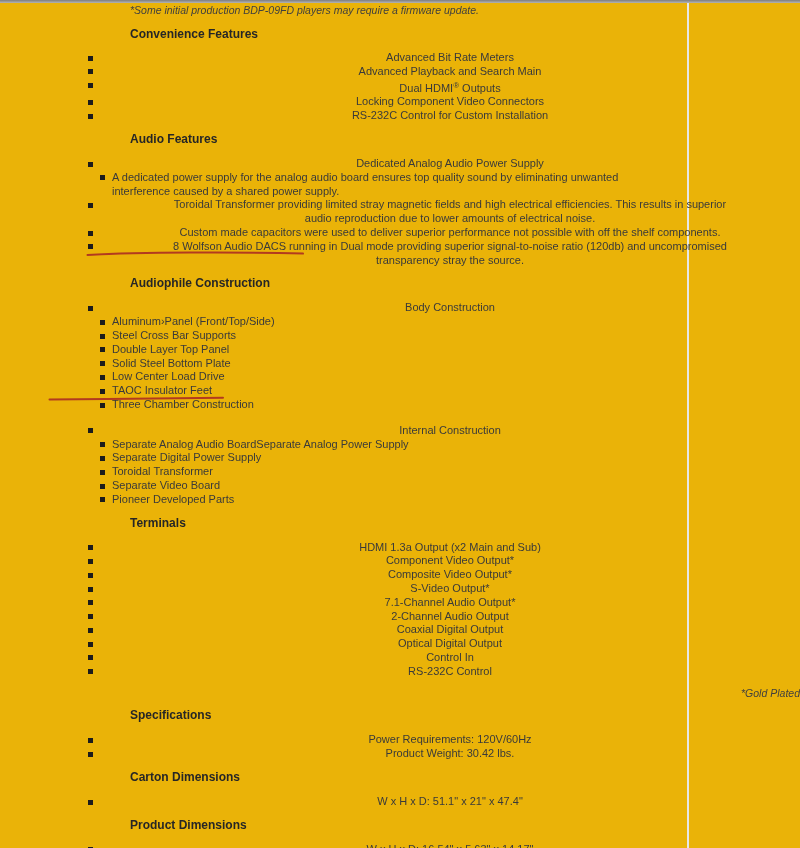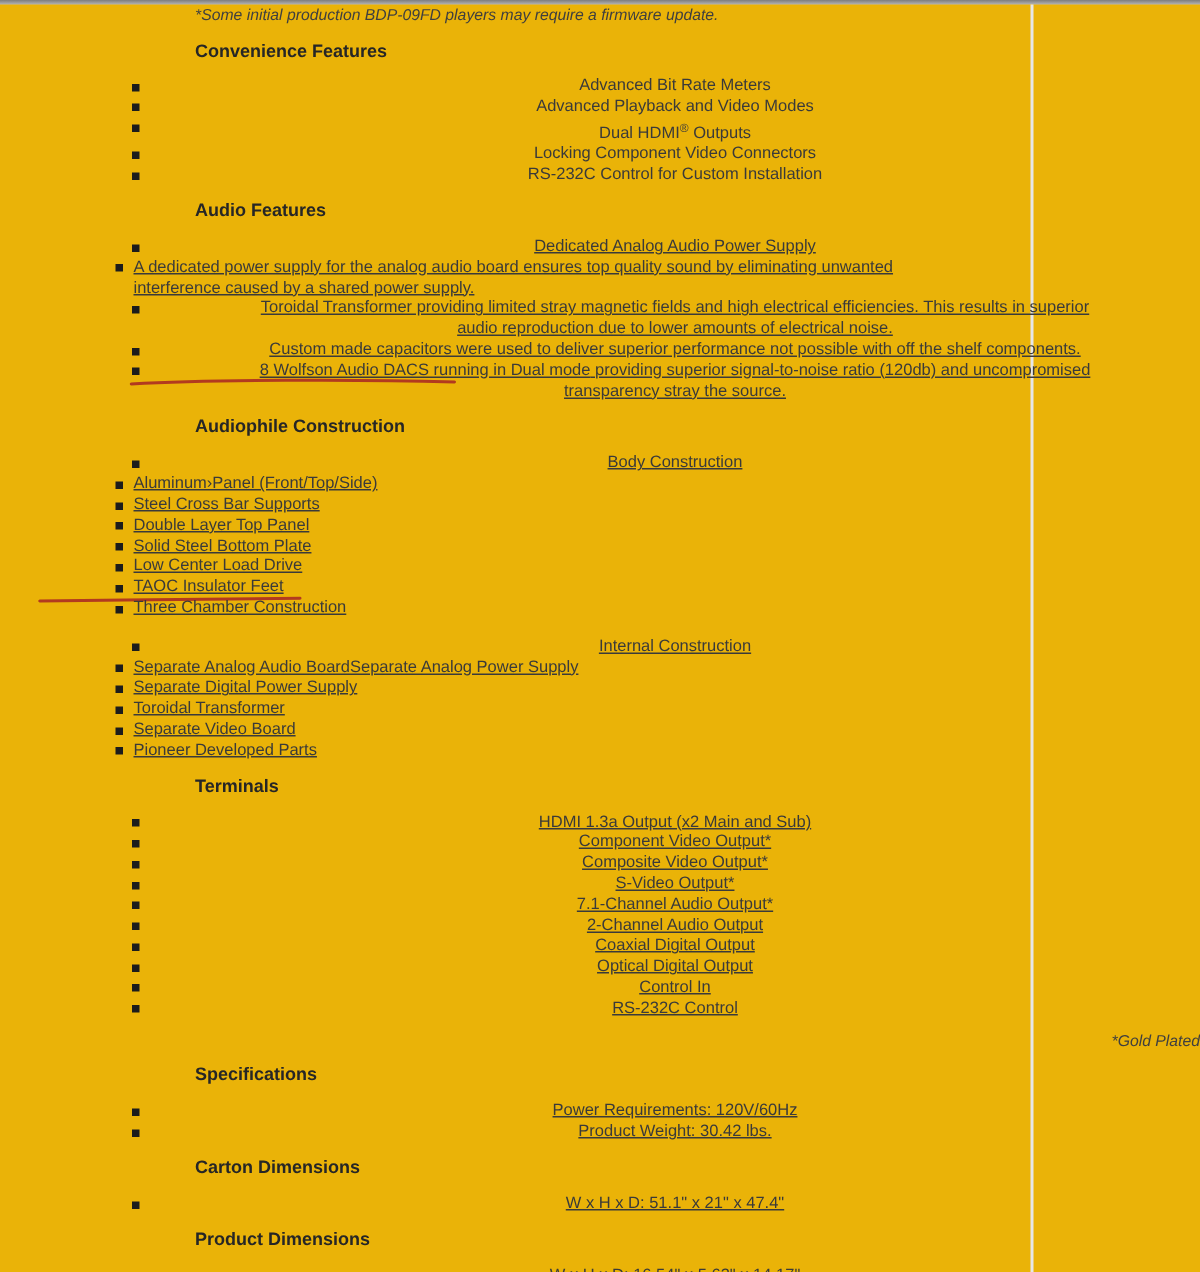--- a/index.html
+++ b/index.html
@@ -14,25 +14,25 @@
   .topbar{height:3px;background:linear-gradient(#7d7d7d,#b4b4b4);}
   .vline{position:absolute;top:3px;bottom:0;left:687px;width:2px;background:#e7e7e7;}
 
   .note{margin:1px 0 0 130px;font-size:10.5px;font-style:italic;line-height:12px;color:#3f3f3f;}
   .footnote{margin:9px 0 0 130px;font-size:10.5px;font-style:italic;line-height:12px;color:#3f3f3f;text-align:right;}
 
   h3{margin:10px 0 0 130px;font-size:12px;line-height:13px;font-weight:bold;color:#262626;}
   h3.first{margin-top:12px;}
 
   .group{margin:10px 0 0 0;}
-  .group.tight{margin-top:11px;text-decoration:underline;}
+  .group.tight{margin-top:11px;}
 
   .row{position:relative;font-size:11px;line-height:13.8px;color:#3a3a3a;}
   .b1{margin-left:100px;text-align:center;}
-  .b2{margin-left:89px;}
+  .b2{margin-left:112px;}
   .gap{margin-top:12px;}
   .sq{position:absolute;left:-12px;top:4.6px;width:5px;height:5px;background:#1c1c1c;}
   .ln{display:block;}
   .sup{font-size:8px;vertical-align:4px;}
 
   .ann{position:absolute;height:7px;pointer-events:none;}
   .ann.u1{left:-14px;top:10.5px;width:219px;}
   .ann.u2{left:-64px;top:10.5px;width:177px;}
 </style>
 </head>
@@ -40,21 +40,21 @@
 
 <div class="page">
   <div class="topbar"></div>
   <div class="vline"></div>
 
   <div class="note">*Some initial production BDP-09FD players may require a firmware update.</div>
 
   <h3 class="first">Convenience Features</h3>
   <div class="group">
     <div class="row b1"><span class="sq"></span><span>Advanced Bit Rate Meters</span></div>
-    <div class="row b1"><span class="sq"></span><span>Advanced Playback and Video Modes</span></div>
+    <div class="row b1"><span class="sq"></span><span>Advanced Playback and Search Main</span></div>
     <div class="row b1"><span class="sq"></span><span>Dual HDMI</span><span class="sup">®</span><span> Outputs</span></div>
     <div class="row b1"><span class="sq"></span><span>Locking Component Video Connectors</span></div>
     <div class="row b1"><span class="sq"></span><span>RS-232C Control for Custom Installation</span></div>
   </div>
 
   <h3>Audio Features</h3>
   <div class="group tight">
     <div class="row b1"><span class="sq"></span><span>Dedicated Analog Audio Power Supply</span></div>
     <div class="row b2">
         <span class="sq"></span>

